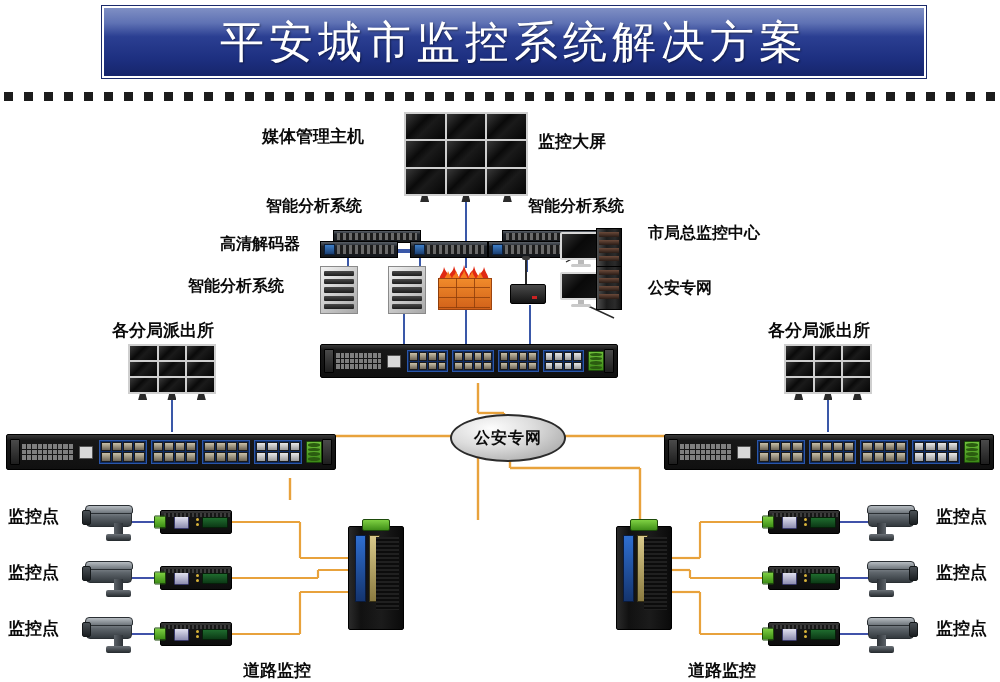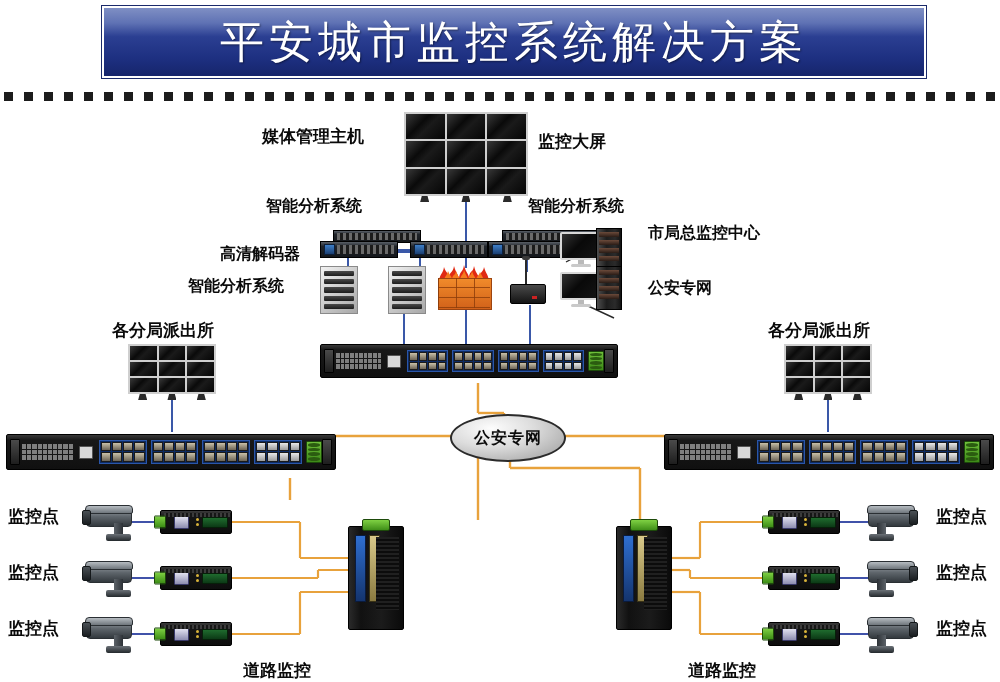--- a/index.html
+++ b/index.html
@@ -345,21 +345,21 @@
   <div class="lbl s16" style="left:266px;top:198px;">智能分析系统</div>
   <div class="lbl s16" style="left:528px;top:198px;">智能分析系统</div>
 
   <div class="dec" style="left:333px;top:230px;width:88px;height:13px;">
     <span class="pt"></span>
   </div>
   <div class="dec" style="left:502px;top:230px;width:98px;height:13px;">
     <span class="pt"></span>
   </div>
 
-  <div class="lbl s16" style="left:220px;top:246px;">高清解码器</div>
+  <div class="lbl s16" style="left:220px;top:236px;">高清解码器</div>
   <div class="dec" style="left:320px;top:241px;width:78px;height:17px;">
     <span class="sq"></span>
       <span class="pt"></span>
   </div>
   <div class="dec" style="left:410px;top:241px;width:78px;height:17px;">
     <span class="sq"></span>
       <span class="pt"></span>
   </div>
   <div class="dec" style="left:488px;top:241px;width:78px;height:17px;">
     <span class="sq"></span>

